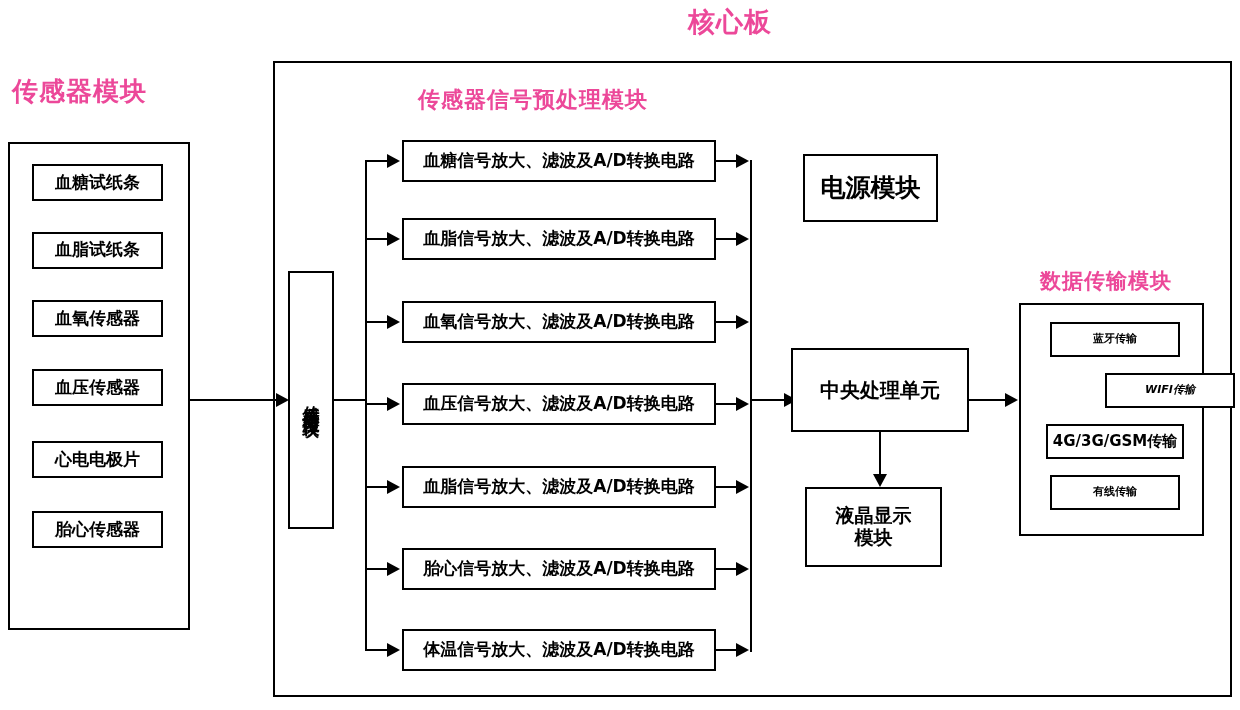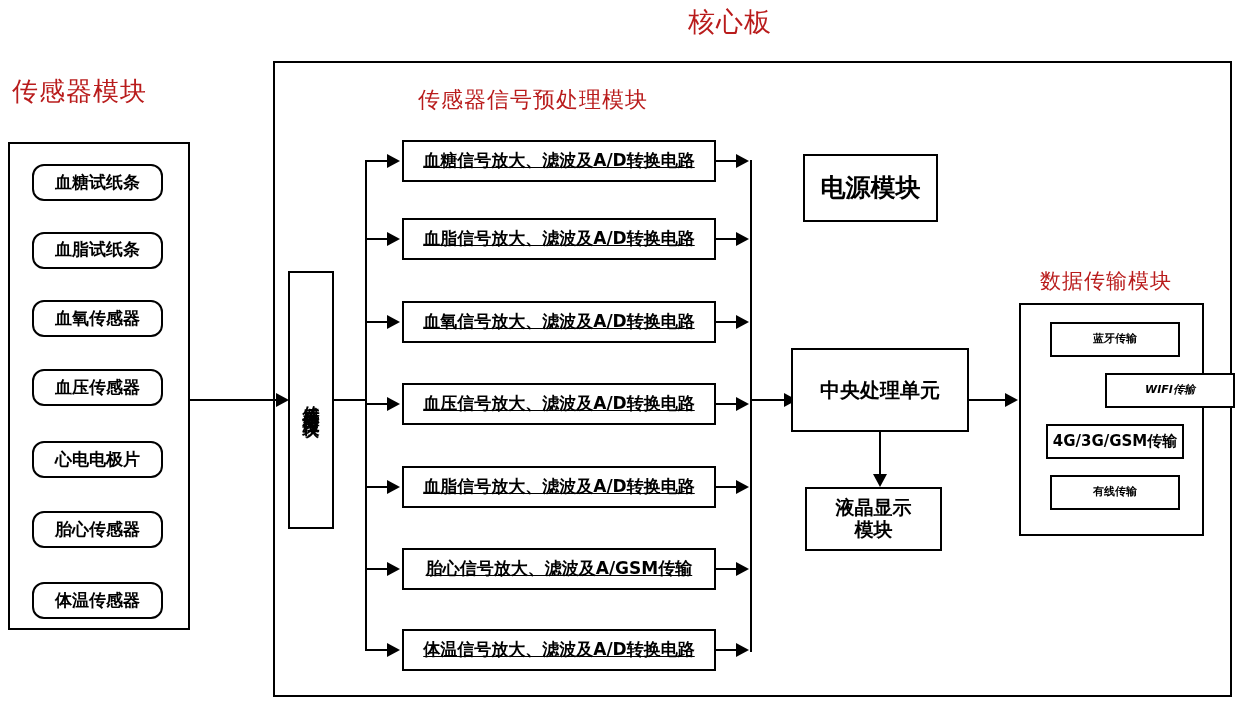--- a/index.html
+++ b/index.html
@@ -11,22 +11,22 @@
     position: relative;
     width: 1240px;
     height: 710px;
     background: #ffffff;
     font-family: "DejaVu Sans", sans-serif;
     color: #000000;
     overflow: hidden;
   }
   .ttl {
     position: absolute;
-    font-weight: normal;
-    color: #b91c1c;
+    font-weight: bold;
+    color: #ec4899;
     white-space: nowrap;
     letter-spacing: 1px;
   }
   .box {
     position: absolute;
     border: 2px solid #000;
     box-sizing: border-box;
     background: #fff;
     display: flex;
     align-items: center;
@@ -61,22 +61,22 @@
     border-bottom: 7px solid transparent;
     border-left: 13px solid #000;
   }
   .arrow-d {
     position: absolute;
     width: 0; height: 0;
     border-left: 7px solid transparent;
     border-right: 7px solid transparent;
     border-top: 13px solid #000;
   }
-  .circ-box { font-size: 17px; text-decoration: underline; }
-  .sensor-box { font-size: 17px; border-radius: 12px; }
+  .circ-box { font-size: 17px; }
+  .sensor-box { font-size: 17px; }
   .trans-box { font-size: 11px; }
 </style>
 </head>
 <body>
 
 <div id="canvas">
 
   <div class="ttl" style="left:688px; top:4px; font-size:27px;">核心板</div>
 
   <div class="ttl" style="left:12px; top:74px; font-size:26px;">传感器模块</div>
@@ -88,21 +88,20 @@
   <div class="outer" style="left:273px; top:61px; width:959px; height:636px;"></div>
 
   <div class="outer" style="left:8px; top:142px; width:182px; height:488px;"></div>
 
   <div class="box sensor-box" style="left:32px; top:164px; width:131px; height:37px;">血糖试纸条</div>
   <div class="box sensor-box" style="left:32px; top:232px; width:131px; height:37px;font-family:Liberation Mono, monospace;">血脂试纸条</div>
   <div class="box sensor-box" style="left:32px; top:300px; width:131px; height:37px;">血氧传感器</div>
   <div class="box sensor-box" style="left:32px; top:441px; width:131px; height:37px;">心电电极片</div>
   <div class="box sensor-box" style="left:32px; top:369px; width:131px; height:37px;">血压传感器</div>
   <div class="box sensor-box" style="left:32px; top:511px; width:131px; height:37px;">胎心传感器</div>
-  <div class="box sensor-box" style="left:32px; top:582px; width:131px; height:37px;">体温传感器</div>
 
   <div class="ln hln" style="left:190px; top:399px; width:86px;"></div>
   <div class="arrow-r" style="left:276px; top:393px;"></div>
 
   <div class="box" style="left:288px; top:271px; width:46px; height:258px; font-size:17px;">
     <span class="vtext">传感器信号接口模块</span>
   </div>
 
   <div class="ln hln" style="left:334px; top:399px; width:32px;"></div>
 
@@ -127,21 +126,21 @@
   <div class="arrow-r" style="left:387px; top:562px;"></div>
 
   <div class="ln hln" style="left:365px; top:649px; width:22px;"></div>
   <div class="arrow-r" style="left:387px; top:643px;"></div>
 
   <div class="box circ-box" style="left:402px; top:140px; width:314px; height:42px;">血糖信号放大、滤波及A/D转换电路</div>
   <div class="box circ-box" style="left:402px; top:218px; width:314px; height:42px;">血脂信号放大、滤波及A/D转换电路</div>
   <div class="box circ-box" style="left:402px; top:301px; width:314px; height:42px;">血氧信号放大、滤波及A/D转换电路</div>
   <div class="box circ-box" style="left:402px; top:383px; width:314px; height:42px;">血压信号放大、滤波及A/D转换电路</div>
   <div class="box circ-box" style="left:402px; top:466px; width:314px; height:42px;">血脂信号放大、滤波及A/D转换电路</div>
-  <div class="box circ-box" style="left:402px; top:548px; width:314px; height:42px;">胎心信号放大、滤波及A/GSM传输</div>
+  <div class="box circ-box" style="left:402px; top:548px; width:314px; height:42px;">胎心信号放大、滤波及A/D转换电路</div>
   <div class="box circ-box" style="left:402px; top:629px; width:314px; height:42px;">体温信号放大、滤波及A/D转换电路</div>
 
   <div class="ln hln" style="left:716px; top:160px; width:20px;"></div>
   <div class="arrow-r" style="left:736px; top:154px;"></div>
 
   <div class="ln hln" style="left:716px; top:238px; width:20px;"></div>
   <div class="arrow-r" style="left:736px; top:232px;"></div>
 
   <div class="ln hln" style="left:716px; top:321px; width:20px;"></div>
   <div class="arrow-r" style="left:736px; top:315px;"></div>
@@ -163,21 +162,21 @@
   <div class="ln hln" style="left:750px; top:399px; width:34px;"></div>
   <div class="arrow-r" style="left:784px; top:393px;"></div>
 
   <div class="box" style="left:803px; top:154px; width:135px; height:68px; font-size:25px;">电源模块</div>
 
   <div class="box" style="left:791px; top:348px; width:178px; height:84px; font-size:20px;">中央处理单元</div>
 
   <div class="ln vln" style="left:879px; top:432px; height:42px;"></div>
   <div class="arrow-d" style="left:873px; top:474px;"></div>
 
-  <div class="box" style="left:805px; top:487px; width:137px; height:64px; font-size:19px; flex-direction:column;">
+  <div class="box" style="left:805px; top:487px; width:137px; height:80px; font-size:19px; flex-direction:column;">
     <span>液晶显示</span>
     <span>模块</span>
   </div>
 
   <div class="ln hln" style="left:969px; top:399px; width:36px;"></div>
   <div class="arrow-r" style="left:1005px; top:393px;"></div>
 
   <div class="outer" style="left:1019px; top:303px; width:185px; height:233px;"></div>
 
   <div class="box trans-box" style="left:1050px; top:322px; width:130px; height:35px;">蓝牙传输</div>

